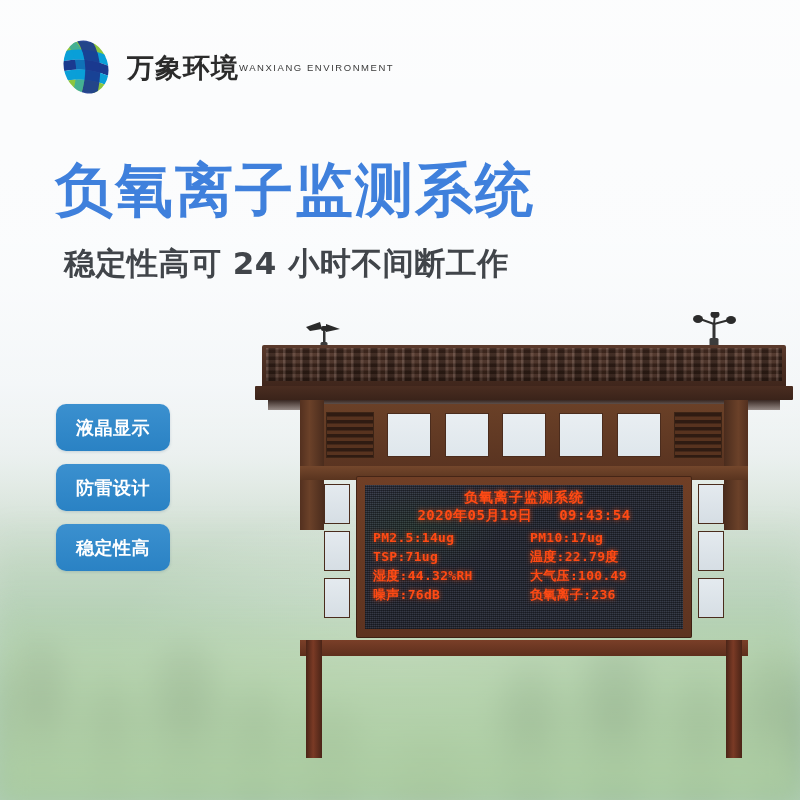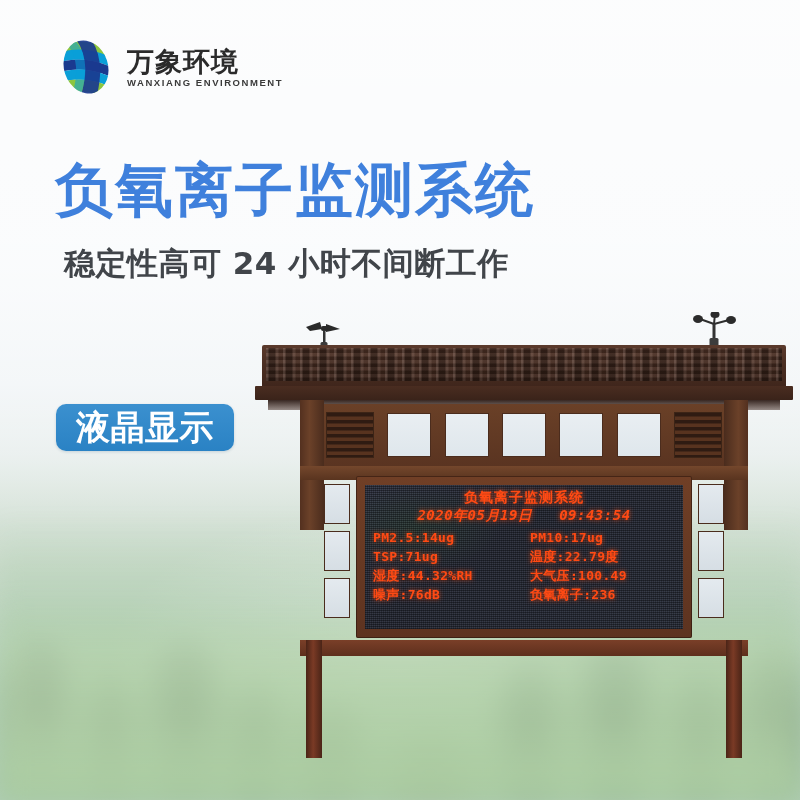--- a/index.html
+++ b/index.html
@@ -40,24 +40,24 @@
     background:linear-gradient(180deg, rgba(190,214,176,0) 0%, rgba(168,203,150,.55) 30%, rgba(150,192,134,.8) 70%, rgba(140,186,126,.9) 100%);
   }
   .bg-haze {
     position:absolute; left:0; top:0; width:800px; height:800px;
     background:linear-gradient(180deg, rgba(255,255,255,.82) 0%, rgba(255,255,255,.74) 30%, rgba(255,255,255,.45) 52%, rgba(255,255,255,.22) 66%, rgba(255,255,255,.28) 100%);
   }
 
   
   .logo { position:absolute; left:55px; top:36px; display:flex; align-items:center; gap:10px; }
   .logo-mark { width:62px; height:62px; flex:0 0 62px; }
-  .logo-text { display:flex; flex-direction:column; justify-content:center; padding-top:2px; }
+  .logo-text { display:flex; flex-direction:row; justify-content:center; padding-top:2px; }
   .logo-cn { font-size:27px; font-weight:700; color:#2b2b2b; letter-spacing:1px; line-height:1.05;
              font-family:"DejaVu Sans","Liberation Sans",sans-serif; }
-  .logo-en { font-size:9.5px; font-weight:700; color:#3a3a3a; letter-spacing:1.55px; margin-top:0;
+  .logo-en { font-size:9.5px; font-weight:400; color:#3a3a3a; letter-spacing:1.55px; margin-top:8px;
              font-family:"Liberation Sans",sans-serif; }
 
   
   .headline {
     position:absolute; left:55px; top:160px; width:620px;
     font-size:58px; font-weight:700; color:#3f80dc; letter-spacing:2px;
     line-height:1.06; white-space:nowrap;
     font-family:"DejaVu Sans","Liberation Sans",sans-serif;
   }
   .subheadline {
@@ -65,21 +65,21 @@
     font-size:31px; font-weight:700; color:#41454a; letter-spacing:.5px;
     white-space:nowrap;
     font-family:"DejaVu Sans","Liberation Sans",sans-serif;
   }
 
   
   .badges { position:absolute; left:56px; top:404px; display:flex; flex-direction:column; gap:13px; }
   .badge {
     height:47px; padding:0 20px; border-radius:10px;
     background:linear-gradient(180deg,#3b90cf 0%,#2a82c4 100%);
-    color:#fff; font-size:34px; font-weight:700; letter-spacing:.5px;
+    color:#fff; font-size:18px; font-weight:700; letter-spacing:.5px;
     display:flex; align-items:center; justify-content:center;
     align-self:flex-start; white-space:nowrap;
     box-shadow:0 1px 3px rgba(20,70,110,.18);
     font-family:"DejaVu Sans","Liberation Sans",sans-serif;
   }
 
   
   .station { position:absolute; left:0; top:300px; width:800px; height:470px; }
 
   .sensor-vane { position:absolute; left:300px; top:18px; width:48px; height:40px; }
@@ -161,21 +161,20 @@
   .led-inner { position:relative; z-index:2; padding:5px 8px 0; }
   .led-title {
     text-align:center; color:#ff4a14; font-size:14px; font-weight:700; letter-spacing:1px;
     text-shadow:0 0 5px rgba(255,70,10,.85); line-height:1.1;
     font-family:"DejaVu Sans","Liberation Sans",sans-serif;
   }
   .led-datetime {
     text-align:center; color:#ff4a14; font-size:14px; font-weight:700; letter-spacing:.5px;
     text-shadow:0 0 5px rgba(255,70,10,.85); margin-top:3px; line-height:1.1;
     font-family:"DejaVu Sans Mono","Liberation Mono",monospace;
-    font-style:italic;
   }
   .led-grid {
     display:grid; grid-template-columns:1fr 1fr; gap:2px 12px; margin-top:5px;
   }
   .led-cell {
     color:#ff4a14; font-size:13px; font-weight:700; letter-spacing:.3px;
     text-shadow:0 0 5px rgba(255,70,10,.8); line-height:1.32; white-space:nowrap;
     font-family:"DejaVu Sans Mono","Liberation Mono",monospace;
   }
 
@@ -228,20 +227,22 @@
       <span class="logo-cn">万象环境</span>
       <span class="logo-en">WANXIANG ENVIRONMENT</span>
     </span>
   </div>
 
   <div class="headline">负氧离子监测系统</div>
   <div class="subheadline">稳定性高可 24 小时不间断工作</div>
 
   <div class="badges">
     <div class="badge">液晶显示</div>
+    <div class="badge">防雷设计</div>
+    <div class="badge">稳定性高</div>
   </div>
 
   <div class="station">
 
     <span class="sensor-vane">
       <svg viewBox="0 0 48 40" width="48" height="40">
         <path d="M6 9 L20 4 L22 11 L10 13 Z" fill="#2a2a2a"></path>
         <path d="M26 6 L40 11 L26 14 Z" fill="#2a2a2a"></path>
         <rect x="21" y="8" width="7" height="5" rx="2" fill="#2a2a2a"></rect>
         <rect x="23" y="12" width="2.5" height="14" fill="#333"></rect>

